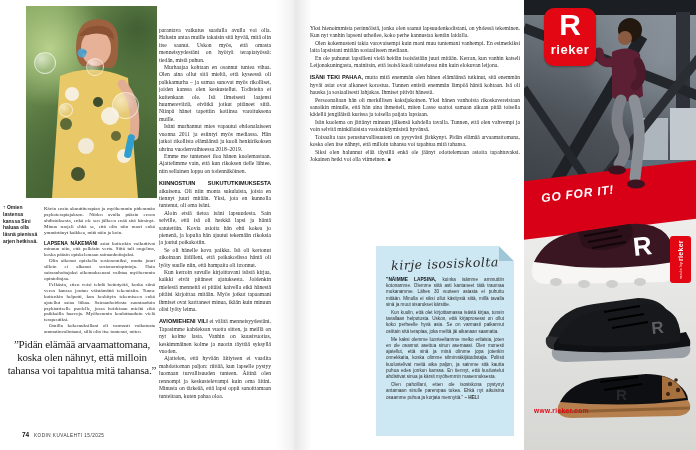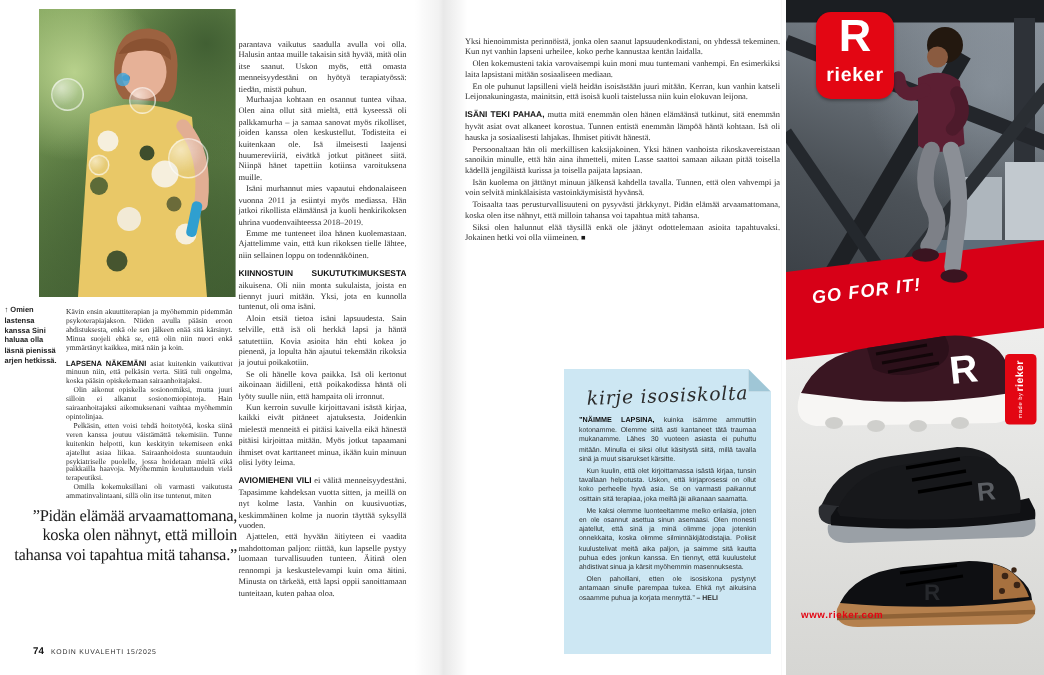--- a/index.html
+++ b/index.html
@@ -38,21 +38,21 @@
   .lead { font-family:"Liberation Sans", sans-serif; font-weight:bold; color:#111; }
   .col1 { left:44px; top:206px; width:111px; height:138px; overflow:hidden;
           font-size:5px;  line-height:5.9px; }
   .col2 { left:159px; top:27px; width:112px; height:418px; overflow:hidden;
           font-size:5.6px; line-height:7.4px; }
   .rcol { left:310px; top:25px; width:210px; height:212px; overflow:hidden;
           font-size:5.6px; line-height:7.4px; }
   .endmark { color:#1a1a1a; font-size:5px; }
 
   .quote { position:absolute; left:6px; top:338px; width:152px;
-    font-size:11px; line-height:1.2; text-align:right; color:#1b1b1b;
+    font-size:11px; line-height:1.2; text-align:center; color:#1b1b1b;
     letter-spacing:-.2px; }
 
   .footer { position:absolute; left:22px; top:431px;
     font-family:"Liberation Sans", sans-serif; font-size:4.6px; color:#333;
     letter-spacing:.5px; }
   .footer b { font-size:6.5px; letter-spacing:0; margin-right:3px; color:#111; }
 
   
   .letter { position:absolute; left:376px; top:246px; width:138px; height:190px;
     background:#cde7f3; padding:8px 10px 6px;

